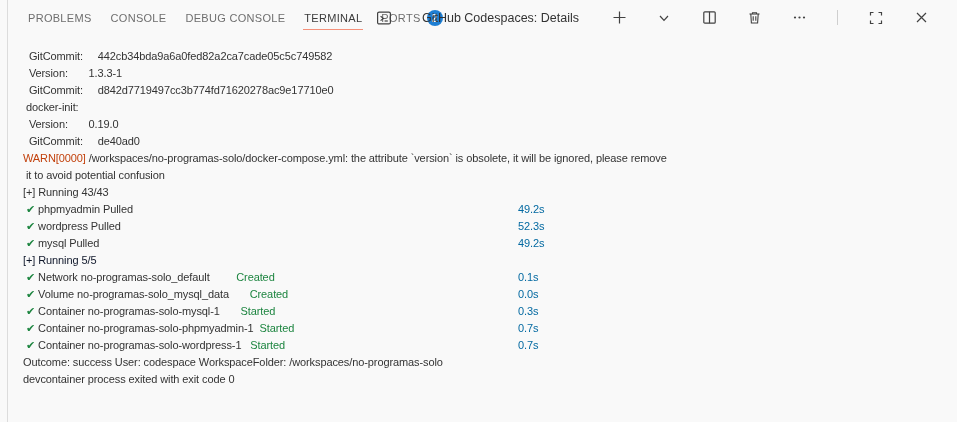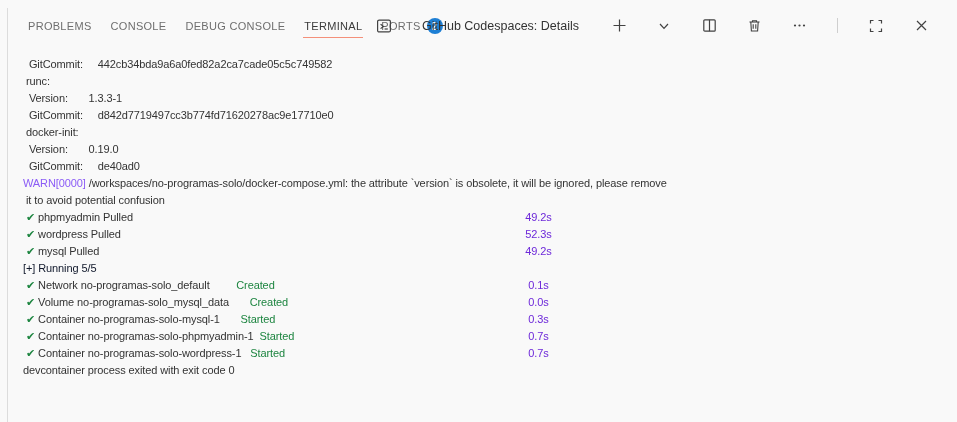--- a/index.html
+++ b/index.html
@@ -7,21 +7,21 @@
     width:957px;height:422px;overflow:hidden;
     background:#f9f9f9;
     font-family:"Liberation Sans",sans-serif;
     -webkit-font-smoothing:antialiased;
   }
   .panel{position:relative;width:957px;height:422px;background:#f9f9f9;}
   .left-rule{position:absolute;left:7px;top:0;bottom:0;width:1px;background:#dcdcdc;}
 
   
   .panel-header{
-    position:relative;height:35px;display:flex;align-items:center;margin-top:8px;
+    position:relative;height:35px;display:flex;align-items:center;
   }
   .tabs{display:flex;align-items:center;gap:17px;padding-left:27px;}
   .tab{
     position:relative;font-size:11px;letter-spacing:.3px;color:#6e6e6e;
     padding:10px 1px 9px 1px;cursor:pointer;display:flex;align-items:center;white-space:nowrap;
   }
   .tab.active{color:#3b3b3b;}
   .tab.active::after{
     content:"";position:absolute;left:0;right:0;bottom:3px;height:1px;background:#f4907a;
   }
@@ -42,23 +42,23 @@
   
   .terminal{
     padding-top:13px;
     font-family:Liberation Sans, sans-serif;
     font-size:11px;letter-spacing:-0.1px;line-height:17px;
   }
   .line{position:relative;white-space:pre;padding-left:23px;height:17px;}
   .seg-fg{color:#333333;}
   .seg-green{color:#1d8540;}
   .seg-blue{color:#0f172a;}
-  .seg-warn{color:#8b5cf6;}
+  .seg-warn{color:#c2410c;}
   .time{
-    position:absolute;left:500px;top:0;width:77px;text-align:center;color:#6d28d9;
+    position:absolute;left:518px;top:0;width:77px;text-align:left;color:#0369a1;
   }
 </style>
 </head>
 <body>
 
 <div class="panel">
   <div class="left-rule"></div>
 
   <div class="panel-header">
     <div class="tabs">
@@ -132,32 +132,33 @@
       <span class="icon-btn">
         <svg width="13" height="13" viewBox="0 0 13 13" fill="none" stroke="#424242" stroke-width="1.2">
           <path d="M2 2 L11 11 M11 2 L2 11"></path>
         </svg>
       </span>
     </div>
   </div>
 
   <div class="terminal">
       <div class="line"><span class="seg-fg">  GitCommit:     442cb34bda9a6a0fed82a2ca7cade05c5c749582</span></div>
-      <div class="line"><span class="seg-fg"> runc:</span></div>
       <div class="line"><span class="seg-fg">  Version:       1.3.3-1</span></div>
       <div class="line"><span class="seg-fg">  GitCommit:     d842d7719497cc3b774fd71620278ac9e17710e0</span></div>
       <div class="line"><span class="seg-fg"> docker-init:</span></div>
       <div class="line"><span class="seg-fg">  Version:       0.19.0</span></div>
       <div class="line"><span class="seg-fg">  GitCommit:     de40ad0</span></div>
       <div class="line"><span class="seg-warn">WARN[0000]</span><span class="seg-fg"> /workspaces/no-programas-solo/docker-compose.yml: the attribute `version` is obsolete, it will be ignored, please remove</span></div>
       <div class="line"><span class="seg-fg"> it to avoid potential confusion</span></div>
+      <div class="line"><span class="seg-fg">[+] Running 43/43</span></div>
       <div class="line"><span class="seg-fg"> </span><span class="seg-green">✔</span><span class="seg-fg"> phpmyadmin Pulled</span><span class="time">49.2s</span></div>
       <div class="line"><span class="seg-fg"> </span><span class="seg-green">✔</span><span class="seg-fg"> wordpress Pulled</span><span class="time">52.3s</span></div>
       <div class="line"><span class="seg-fg"> </span><span class="seg-green">✔</span><span class="seg-fg"> mysql Pulled</span><span class="time">49.2s</span></div>
       <div class="line"><span class="seg-blue">[+] Running 5/5</span></div>
       <div class="line"><span class="seg-fg"> </span><span class="seg-green">✔</span><span class="seg-fg"> Network no-programas-solo_default         </span><span class="seg-green">Created</span><span class="time">0.1s</span></div>
       <div class="line"><span class="seg-fg"> </span><span class="seg-green">✔</span><span class="seg-fg"> Volume no-programas-solo_mysql_data       </span><span class="seg-green">Created</span><span class="time">0.0s</span></div>
       <div class="line"><span class="seg-fg"> </span><span class="seg-green">✔</span><span class="seg-fg"> Container no-programas-solo-mysql-1       </span><span class="seg-green">Started</span><span class="time">0.3s</span></div>
       <div class="line"><span class="seg-fg"> </span><span class="seg-green">✔</span><span class="seg-fg"> Container no-programas-solo-phpmyadmin-1  </span><span class="seg-green">Started</span><span class="time">0.7s</span></div>
       <div class="line"><span class="seg-fg"> </span><span class="seg-green">✔</span><span class="seg-fg"> Container no-programas-solo-wordpress-1   </span><span class="seg-green">Started</span><span class="time">0.7s</span></div>
+      <div class="line"><span class="seg-fg">Outcome: success User: codespace WorkspaceFolder: /workspaces/no-programas-solo</span></div>
       <div class="line"><span class="seg-fg">devcontainer process exited with exit code 0</span></div>
     </div>
 </div>
 
 </body></html>

